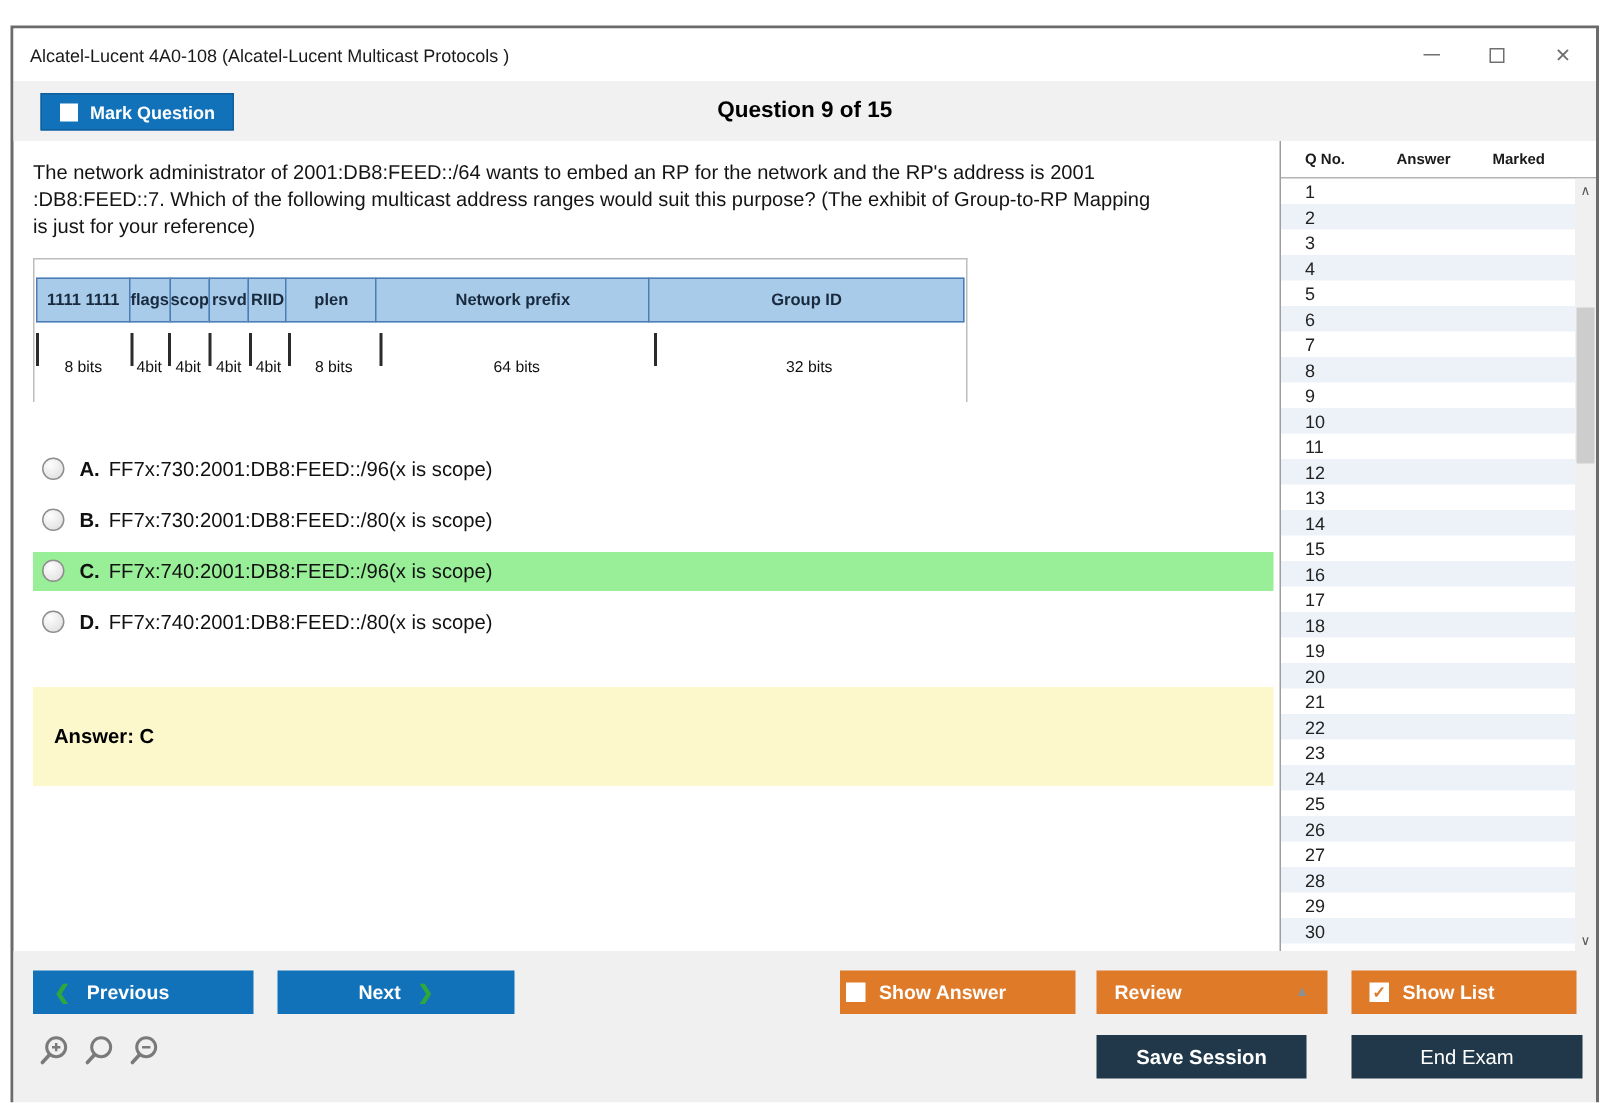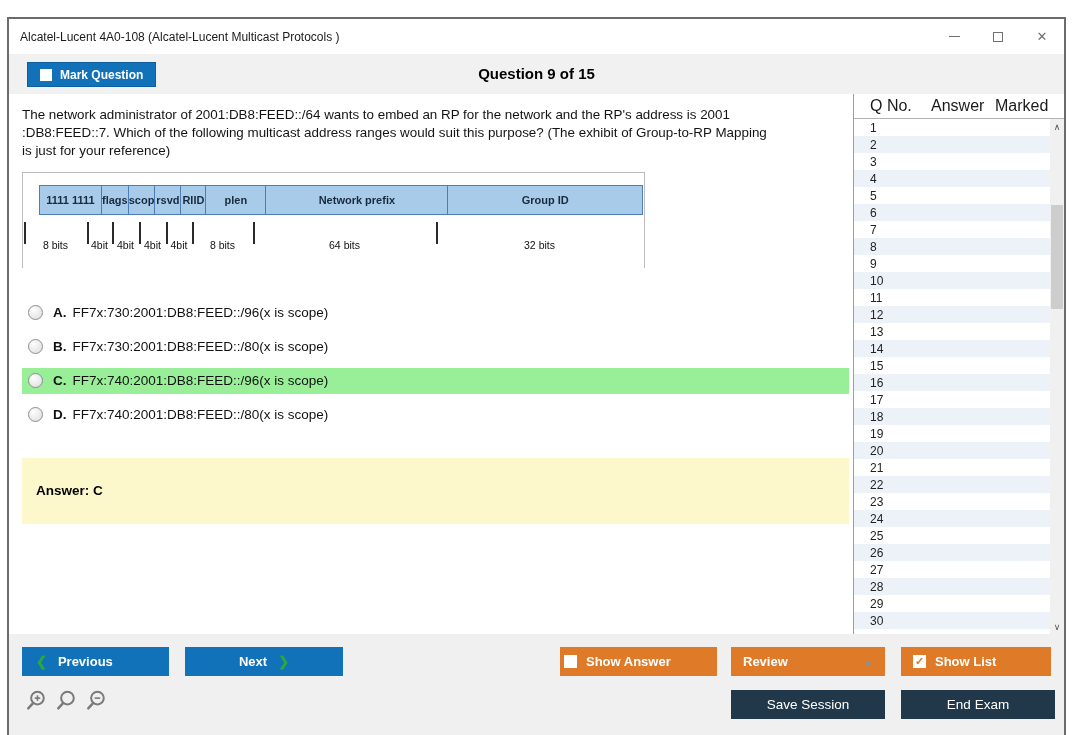--- a/index.html
+++ b/index.html
@@ -33,21 +33,21 @@
 
   .q-text { font-size:13.4px; line-height:1.34; color:#141414; white-space:pre-line; }
 
   .exhibit { margin-top:12px; width:623px; border:1px solid #bdbdbd; border-bottom:none;
              padding:12px 0 10px 0; }
   .exhibit-title { font-size:20px; color:#3f3f3f; margin:2px 0 17px 9px; font-weight:400; }
   .fields-row { display:flex; height:30px; margin:0 1px; }
   .cell { background:var(--exhibit-cell-fill); border:1px solid var(--exhibit-cell-border);
           margin-left:-1px; display:flex; align-items:center; justify-content:center;
           font-size:11px; font-weight:600; color:#182a3d; }
-  .cell:first-child { margin-left:15px; }
+  .cell:first-child { margin-left:0; }
   .fw1 { flex:0 0 63px; } .fw2 { flex:0 0 25px; } .fw3 { flex:0 0 27px; }
   .fw4 { flex:0 0 27px; } .fw5 { flex:0 0 26px; } .fw6 { flex:0 0 61px; }
   .fw7 { flex:0 0 183px; } .fw8 { flex:1 1 auto; }
   .ruler-row { display:flex; margin:7px 1px 0 1px; height:36px; }
   .seg { position:relative; text-align:center; font-size:10.5px; color:#111;
          padding-top:17px; }
   .seg::before { content:""; position:absolute; left:0; top:0; width:2px; height:22px; background:#2b2b2b; }
 
   
   .options { margin-top:32px; }
@@ -59,22 +59,22 @@
   .opt-letter { font-weight:700; margin-right:6px; }
 
   
   .answer-box { margin-top:30px; height:66px; background:var(--answer-yellow);
                 display:flex; align-items:center; padding-left:14px;
                 font-size:13.5px; font-weight:700; color:#000; }
 
   
   .sidebar { width:211px; flex:0 0 auto; border-left:1px solid #9e9e9e; display:flex;
              flex-direction:column; background:#fff; }
-  .sb-header { height:25px; display:flex; align-items:center; font-size:16px; color:#1a1a1a;
-               border-bottom:1px solid #b3b3b3; flex:0 0 auto; }
+  .sb-header { height:25px; display:flex; align-items:center; font-size:10px; color:#1a1a1a;
+               border-bottom:1px solid #b3b3b3; flex:0 0 auto;font-weight:bold; }
   .sb-col1 { width:77px; padding-left:16px; }
   .sb-col2 { width:64px; }
   .sb-col3 { flex:1; }
   .sb-list { flex:1 1 auto; position:relative; padding-right:14px; overflow:hidden; }
   .sb-row { height:17px; display:flex; align-items:center; font-size:12px; color:#222; }
   .sb-row.alt { background:var(--row-stripe); }
   .scrollbar { position:absolute; right:0; top:0; bottom:0; width:14px; background:#f0f0f0; }
   .scroll-btn { position:absolute; left:0; width:14px; height:15px; display:flex; align-items:center;
                 justify-content:center; font-size:9px; color:#555; }
   .scroll-up { top:0; } .scroll-down { bottom:0; }
@@ -89,21 +89,21 @@
   .btn-navy { background:var(--navy); font-weight:400; font-size:13.5px; justify-content:center; }
   .prev { left:13px; top:13px; width:147px; padding-left:14px; gap:11px; }
   .next { left:176px; top:13px; width:158px; justify-content:center; gap:11px; }
   .chev { color:var(--green-chevron); font-size:13px; font-weight:900; }
   .show-answer { left:551px; top:13px; width:157px; padding-left:4px; gap:9px; }
   .review { left:722px; top:13px; width:154px; padding:0 12px; justify-content:space-between; }
   .tri-up { color:#8f8f8f; font-size:10px; }
   .show-list { left:892px; top:13px; width:150px; padding-left:12px; gap:9px; }
   .cbox-lg { width:13px; height:13px; background:#fff; display:flex; align-items:center;
              justify-content:center; font-size:11px; font-weight:700; color:var(--accent-orange); flex:0 0 auto; }
-  .save-session { left:722px; top:56px; width:154px; }
+  .save-session { left:722px; top:56px; width:140px;font-weight:bold; }
   .end-exam { left:892px; top:56px; width:154px; }
   .zoom-tools { position:absolute; left:16px; top:55px; display:flex; gap:7px; align-items:center; }
   .zoom-tools svg { display:block; }
 </style>
 </head>
 <body>
 
 <div class="page">
   <div class="window">
 

